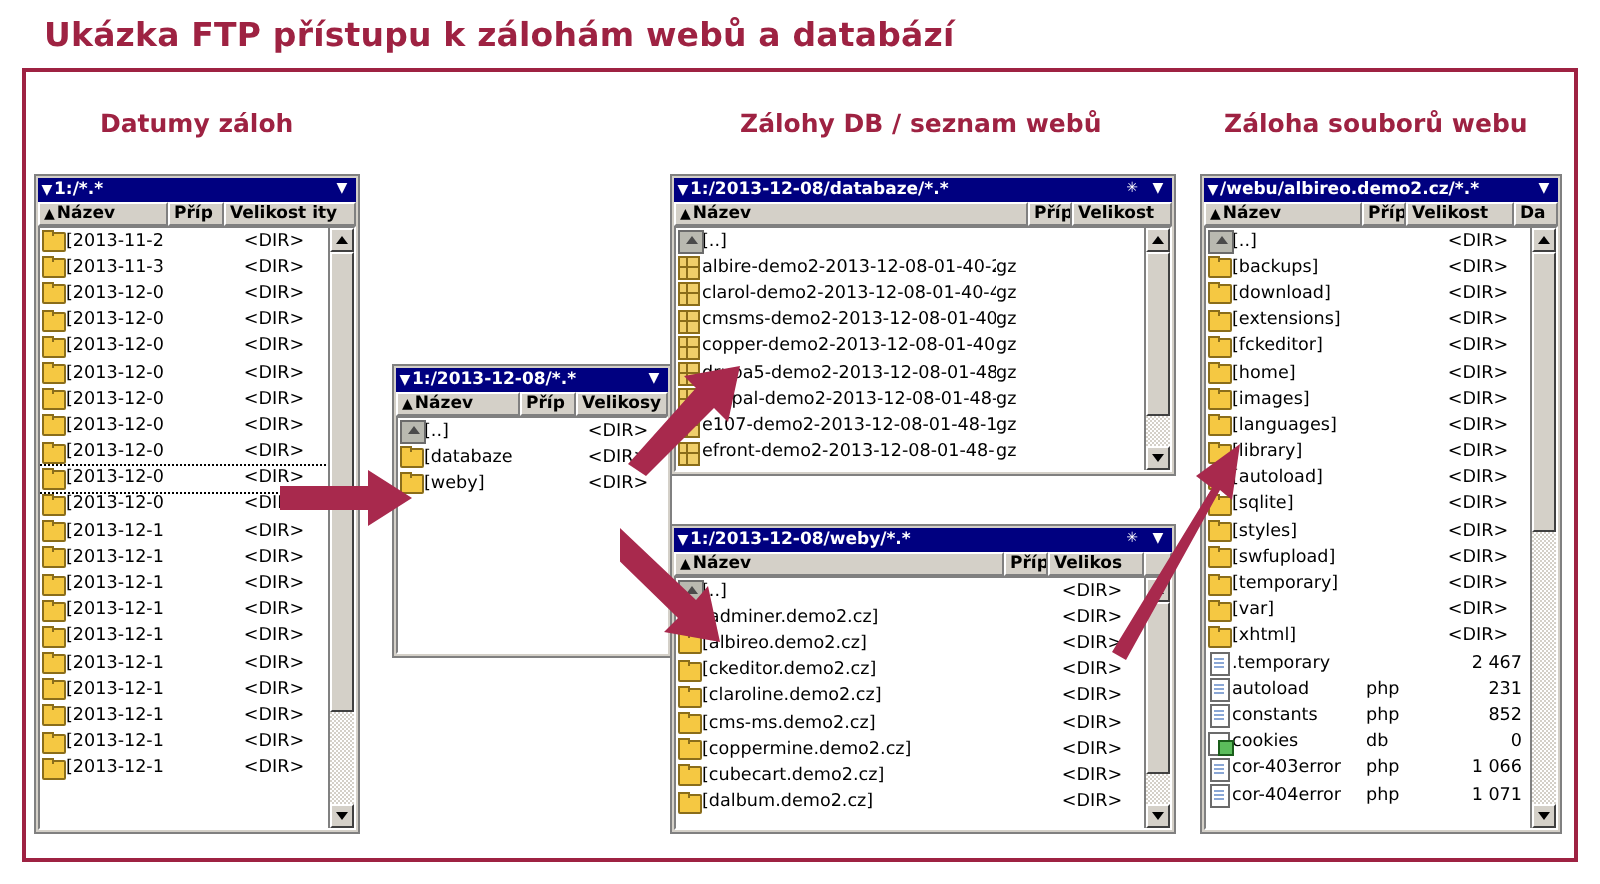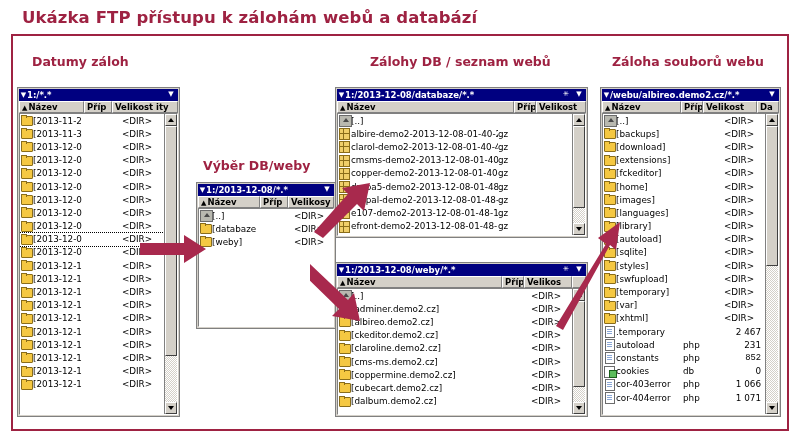--- a/index.html
+++ b/index.html
@@ -163,22 +163,21 @@
 </style>
 </head>
 <body>
 
 <div id="root">
 
   <div class="page-title">Ukázka FTP přístupu k zálohám webů a databází</div>
 
   <div class="outer-frame"></div>
 
-  <div class="sect-label" style="left:32px;top:54px;">Datumy záloh</div>
-  <div class="sect-label" style="left:203px;top:158px;">Výběr DB/weby</div>
+  <div class="sect-label" style="left:50px;top:54px;">Datumy záloh</div>
   <div class="sect-label" style="left:370px;top:54px;">Zálohy DB / seznam webů</div>
   <div class="sect-label" style="left:612px;top:54px;">Záloha souborů webu</div>
 
   <div class="panel" style="left:17px;top:87px;width:163px;height:330px;">
     <div class="addrbar">
       <span class="addr-caret">▼</span>
       <span class="addr-text">1:/*.*</span>
       <span class="addr-btn flat">▼</span>
     </div>
     <div class="colhead">
@@ -757,21 +756,21 @@
             <span class="nm">autoload</span>
             <span class="ext" style="flex-basis: 26px;">php</span>
             <span class="sz" style="flex-basis: 52px;">231</span>
           </div>
           <div class="row">
             <span class="ic">
               <i class="ic-file"></i>
             </span>
             <span class="nm">constants</span>
             <span class="ext" style="flex-basis: 26px;">php</span>
-            <span class="sz" style="flex-basis: 52px; font-family: Liberation Mono, monospace;">852</span>
+            <span class="sz" style="flex-basis: 52px;">852</span>
           </div>
           <div class="row">
             <span class="ic">
               <i class="ic-db"></i>
             </span>
             <span class="nm">cookies</span>
             <span class="ext" style="flex-basis: 26px;">db</span>
             <span class="sz" style="flex-basis: 52px;">0</span>
           </div>
           <div class="row">

